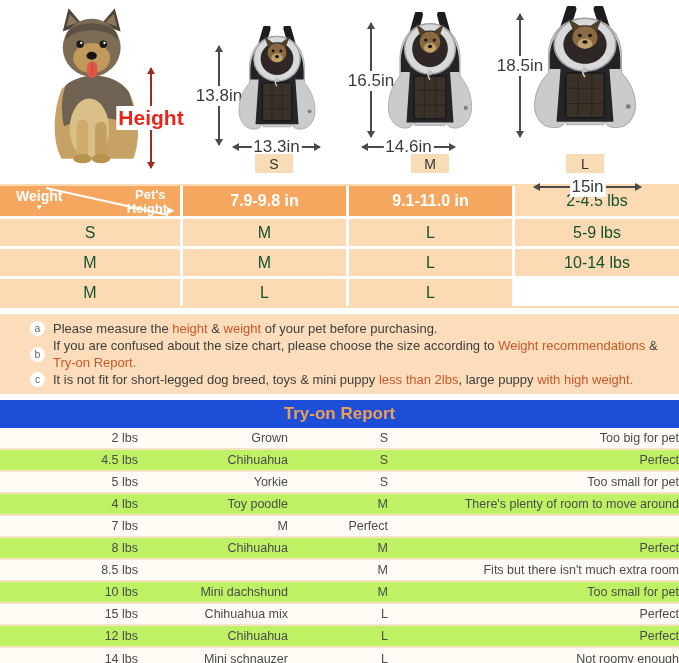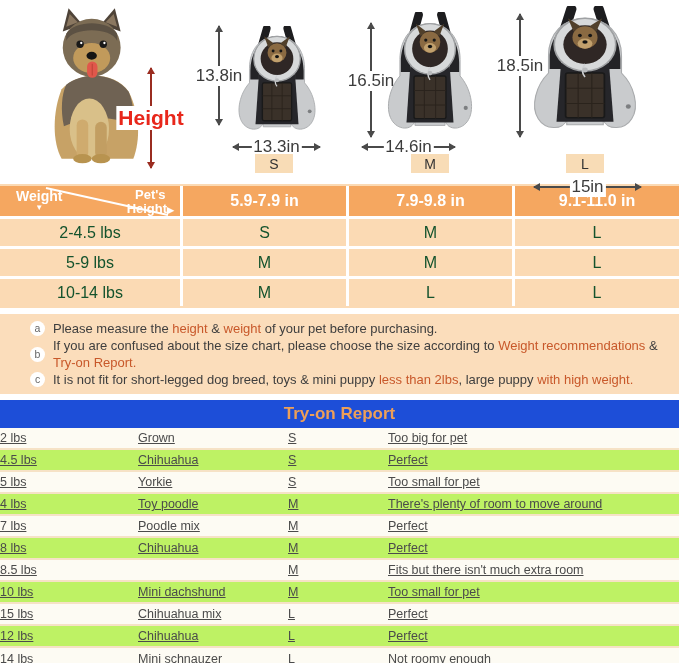--- a/index.html
+++ b/index.html
@@ -9,21 +9,21 @@
   }
   
   .hero{position:relative;height:180px;background:#fff;}
   .dog-photo{position:absolute;left:20px;top:6px;width:148px;height:162px;}
   .pack{position:absolute;}
   .pack-s{left:234px;top:26px;width:86px;height:112px;}
   .pack-m{left:383px;top:12px;width:94px;height:126px;}
   .pack-l{left:528px;top:6px;width:114px;height:132px;}
   
   .vdim{position:absolute;width:60px;}
-  .vdim-s{left:189px;top:26px;height:99px;}
+  .vdim-s{left:189px;top:46px;height:99px;}
   .vdim-m{left:341px;top:23px;height:114px;}
   .vdim-l{left:490px;top:14px;height:123px;}
   .v-line{position:absolute;left:50%;top:0;bottom:0;width:1.4px;margin-left:-0.7px;background:#4a4a4a;}
   .v-line::before{content:'';position:absolute;top:-1px;left:50%;transform:translateX(-50%);
     border:4px solid transparent;border-top:none;border-bottom:7px solid #4a4a4a;}
   .v-line::after{content:'';position:absolute;bottom:-1px;left:50%;transform:translateX(-50%);
     border:4px solid transparent;border-bottom:none;border-top:7px solid #4a4a4a;}
   .dim-label{position:absolute;left:50%;transform:translate(-50%,-50%);background:#fff;
     padding:0 2px;font-size:17px;color:#3c3c3c;white-space:nowrap;}
   .vdim-s .dim-label{top:50%;}
@@ -77,21 +77,21 @@
   .note-text{flex:1;}
   .note-text .hl{color:#c8582a;}
   
   .tryon-title{margin-top:6px;height:28px;background:#1d4ed8;display:flex;align-items:center;
     justify-content:center;color:#ED9F58;font-size:17px;font-weight:bold;}
   .tr-row{display:grid;grid-template-columns:138px 150px 100px 1fr;height:20px;
     align-items:center;border-bottom:2px solid #F6E2C6;font-size:12.5px;color:#4b4b4b;}
   .tr-row:last-of-type{border-bottom:none;height:22px;}
   .tr-row.odd{background:#FDFBF3;}
   .tr-row.even{background:#bef264;}
-  .tr-cell{text-align:left;overflow:hidden;white-space:nowrap;text-decoration:underline;}
+  .tr-cell{text-align:right;overflow:hidden;white-space:nowrap;}
 </style>
 </head>
 <body>
 
 <div class="hero">
 
   <div class="dog-photo">
     <svg viewBox="0 0 120 140" width="100%" height="100%">
       <path d="M32 72 C24 92 24 118 32 132 L94 132 C100 116 100 94 90 74 C78 56 46 56 32 72 Z" fill="#c7a266"></path>
       <path d="M36 68 C52 56 78 58 90 74 C94 84 95 94 93 102 C72 94 52 96 34 104 C31 90 32 76 36 68 Z" fill="#6f6253"></path>
@@ -238,21 +238,20 @@
     </svg>
     <div class="corner-weight">
       <span>Weight</span>
       <span class="tri">▼</span>
     </div>
     <div class="corner-height">
       <div>Pet's</div>
       <div><span>Height</span><span class="tri">▶</span></div>
     </div>
   </div>
-  <div class="st-head">5.9-7.9 in</div>
   <div class="st-head">7.9-9.8 in</div>
   <div class="st-head">9.1-11.0 in</div>
 
   <div class="st-cell">2-4.5 lbs</div>
   <div class="st-cell">S</div>
   <div class="st-cell">M</div>
   <div class="st-cell">L</div>
 
   <div class="st-cell">5-9 lbs</div>
   <div class="st-cell">M</div>
@@ -301,21 +300,20 @@
       <div class="tr-cell">Too small for pet</div>
     </div>
     <div class="tr-row even">
       <div class="tr-cell">4 lbs</div>
       <div class="tr-cell">Toy poodle</div>
       <div class="tr-cell">M</div>
       <div class="tr-cell">There's plenty of room to move around</div>
     </div>
     <div class="tr-row odd">
       <div class="tr-cell">7 lbs</div>
-      <div class="tr-cell">Poodle mix</div>
       <div class="tr-cell">M</div>
       <div class="tr-cell">Perfect</div>
     </div>
     <div class="tr-row even">
       <div class="tr-cell">8 lbs</div>
       <div class="tr-cell">Chihuahua</div>
       <div class="tr-cell">M</div>
       <div class="tr-cell">Perfect</div>
     </div>
     <div class="tr-row odd">

